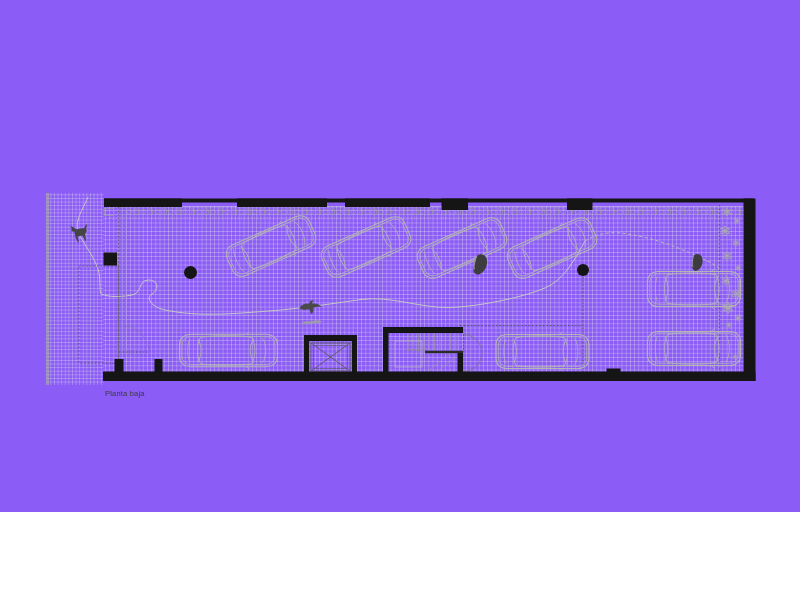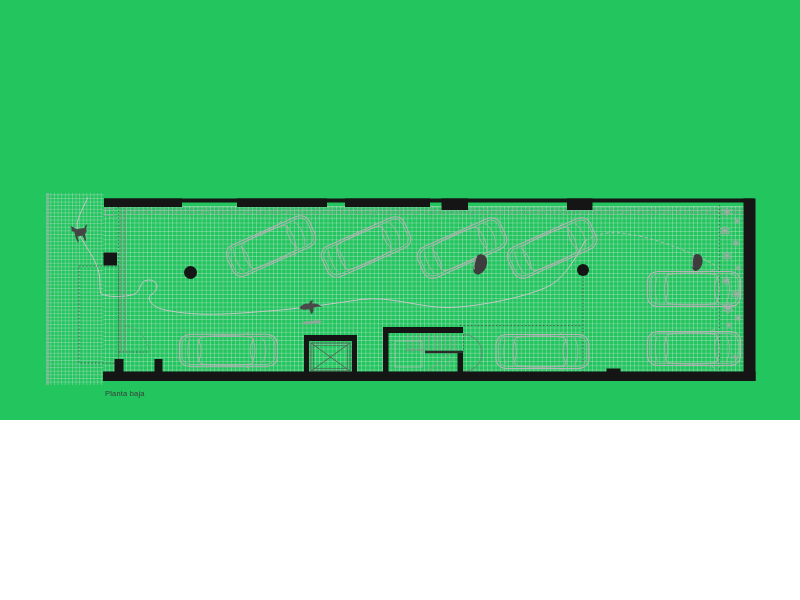--- a/index.html
+++ b/index.html
@@ -1,16 +1,16 @@
 <!DOCTYPE html>
 <html><head>
 <meta charset="utf-8">
 <style>
   html,body{margin:0;padding:0;background:#ffffff;}
-  #stage{position:relative;width:800px;height:420px;background:#22c55e;overflow:hidden;
+  #stage{position:relative;width:800px;height:512px;background:#8b5cf6;overflow:hidden;
          font-family:"Liberation Sans", sans-serif;}
   svg{display:block;}
   text.plan-label{font-family:"Liberation Sans", sans-serif;font-size:7.5px;fill:#3a3a3a;letter-spacing:.2px;}
 </style>
 </head>
 <body>
 
 <div id="stage">
 <svg width="800" height="600" viewBox="0 0 800 600">
   <defs>

